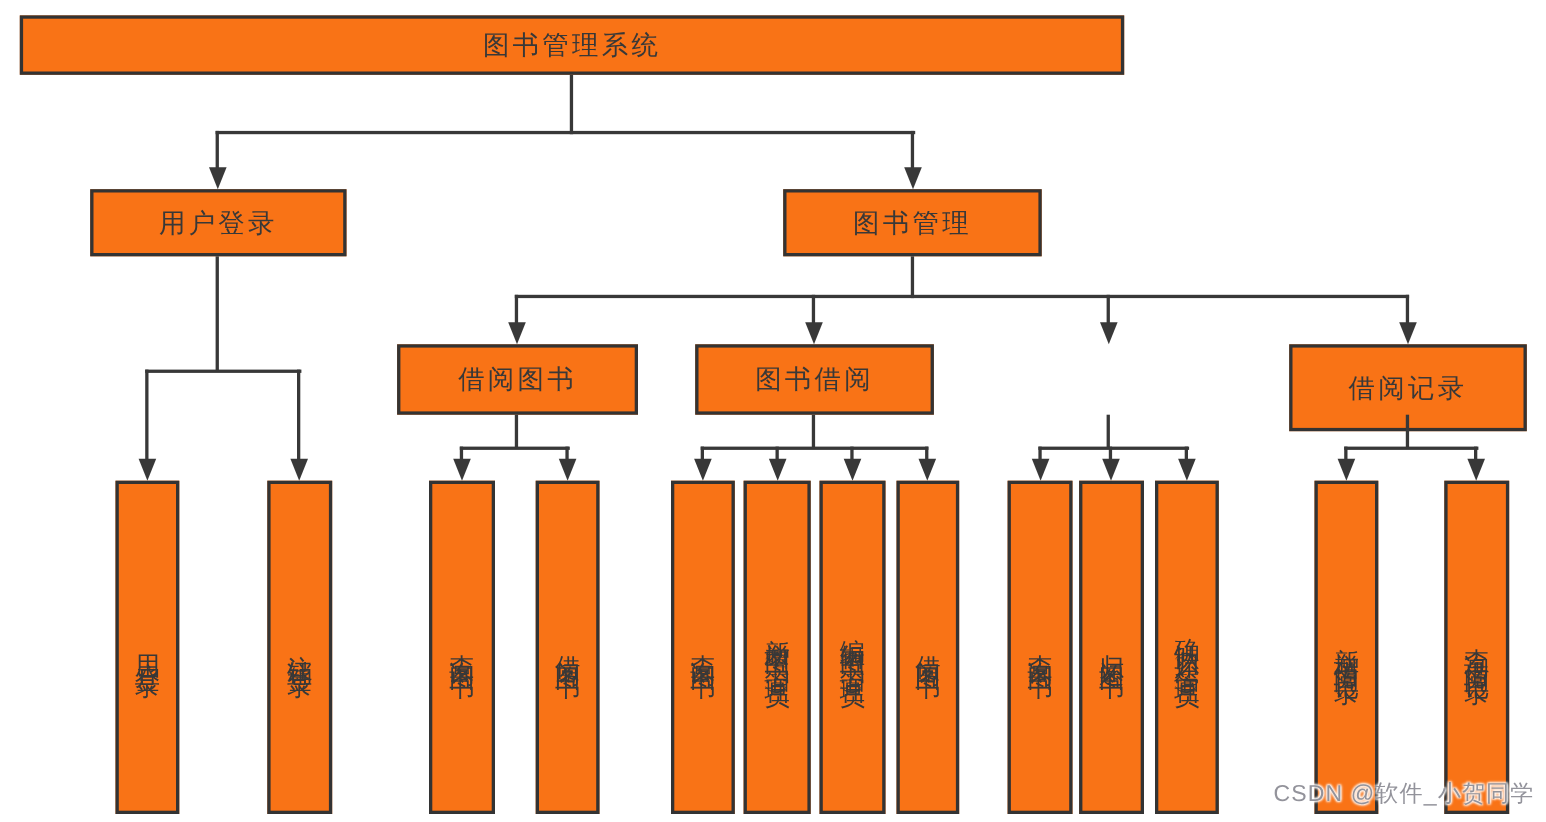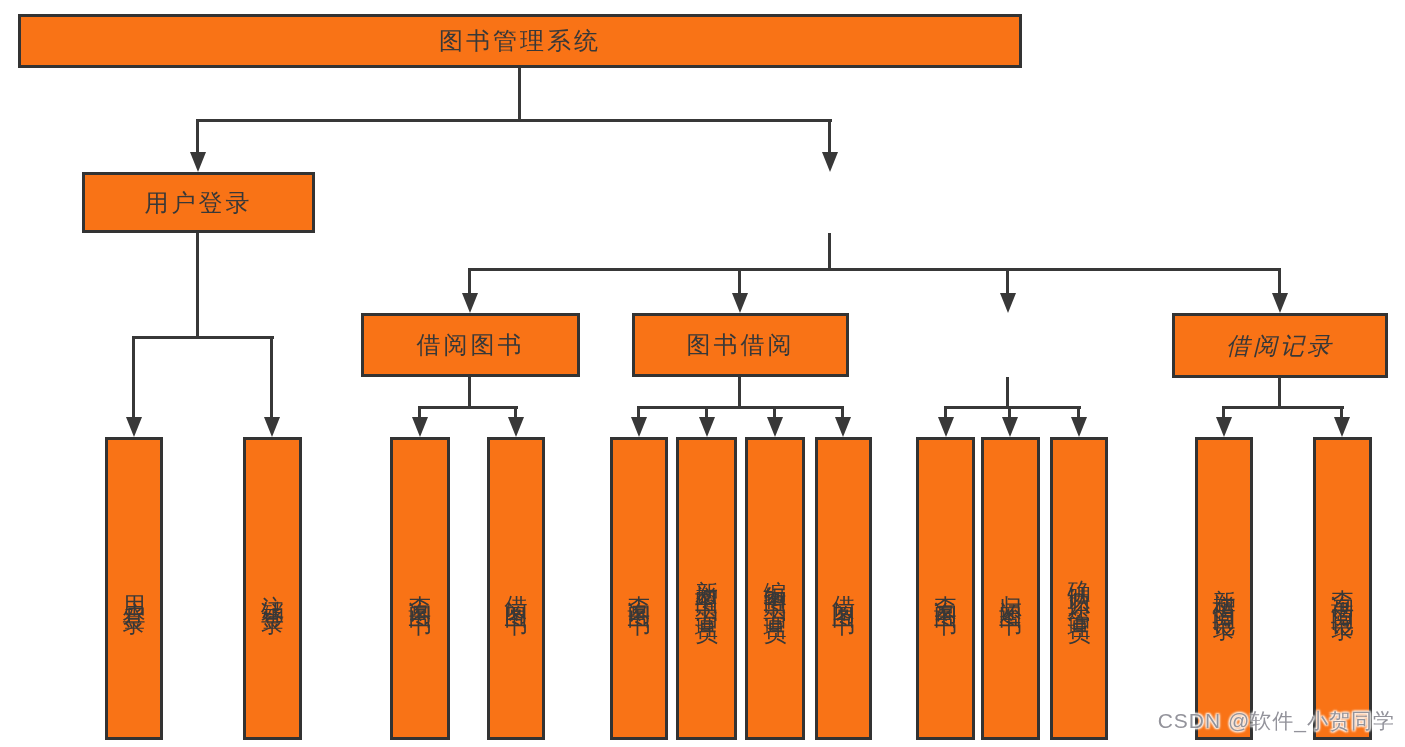--- a/index.html
+++ b/index.html
@@ -76,20 +76,21 @@
   <div class="box h" style="left:18px; top:14px; width:1004px; height:54px;">图书管理系统</div>
 
   <div class="ln" style="left:518px; top:68px; width:3px; height:54px;"></div>
   <div class="ln" style="left:196px; top:119px; width:636px; height:3px;"></div>
   <div class="ln" style="left:196px; top:119px; width:3px; height:36px;"></div>
   <div class="arr" style="left:190px; top:152px;"></div>
   <div class="ln" style="left:828px; top:119px; width:3px; height:36px;"></div>
   <div class="arr" style="left:822px; top:152px;"></div>
 
   <div class="box h" style="left:82px; top:172px; width:233px; height:61px;">用户登录</div>
+  <div class="box h" style="left:712px; top:172px; width:235px; height:61px;">图书管理</div>
 
   <div class="ln" style="left:196px; top:233px; width:3px; height:105px;"></div>
   <div class="ln" style="left:132px; top:336px; width:142px; height:3px;"></div>
   <div class="ln" style="left:132px; top:336px; width:3px; height:83px;"></div>
   <div class="arr" style="left:126px; top:417px;"></div>
   <div class="ln" style="left:270px; top:336px; width:3px; height:83px;"></div>
   <div class="arr" style="left:264px; top:417px;"></div>
 
   <div class="ln" style="left:828px; top:233px; width:3px; height:38px;"></div>
   <div class="ln" style="left:468px; top:268px; width:813px; height:3px;"></div>
@@ -97,21 +98,21 @@
   <div class="arr" style="left:462px; top:293px;"></div>
   <div class="ln" style="left:738px; top:268px; width:3px; height:28px;"></div>
   <div class="arr" style="left:732px; top:293px;"></div>
   <div class="ln" style="left:1006px; top:268px; width:3px; height:28px;"></div>
   <div class="arr" style="left:1000px; top:293px;"></div>
   <div class="ln" style="left:1278px; top:268px; width:3px; height:28px;"></div>
   <div class="arr" style="left:1272px; top:293px;"></div>
 
   <div class="box h" style="left:361px; top:313px; width:219px; height:64px;">借阅图书</div>
   <div class="box h" style="left:632px; top:313px; width:217px; height:64px;">图书借阅</div>
-  <div class="box h" style="left:1172px; top:313px; width:216px; height:65px;font-style:italic;">借阅记录</div>
+  <div class="box h" style="left:1172px; top:313px; width:216px; height:79px;">借阅记录</div>
 
   <div class="ln" style="left:468px; top:377px; width:3px; height:31px;"></div>
   <div class="ln" style="left:418px; top:406px; width:100px; height:3px;"></div>
   <div class="ln" style="left:418px; top:406px; width:3px; height:13px;"></div>
   <div class="arr" style="left:412px; top:417px;"></div>
   <div class="ln" style="left:514px; top:406px; width:3px; height:13px;"></div>
   <div class="arr" style="left:508px; top:417px;"></div>
 
   <div class="ln" style="left:738px; top:377px; width:3px; height:31px;"></div>
   <div class="ln" style="left:637px; top:406px; width:207px; height:3px;"></div>

